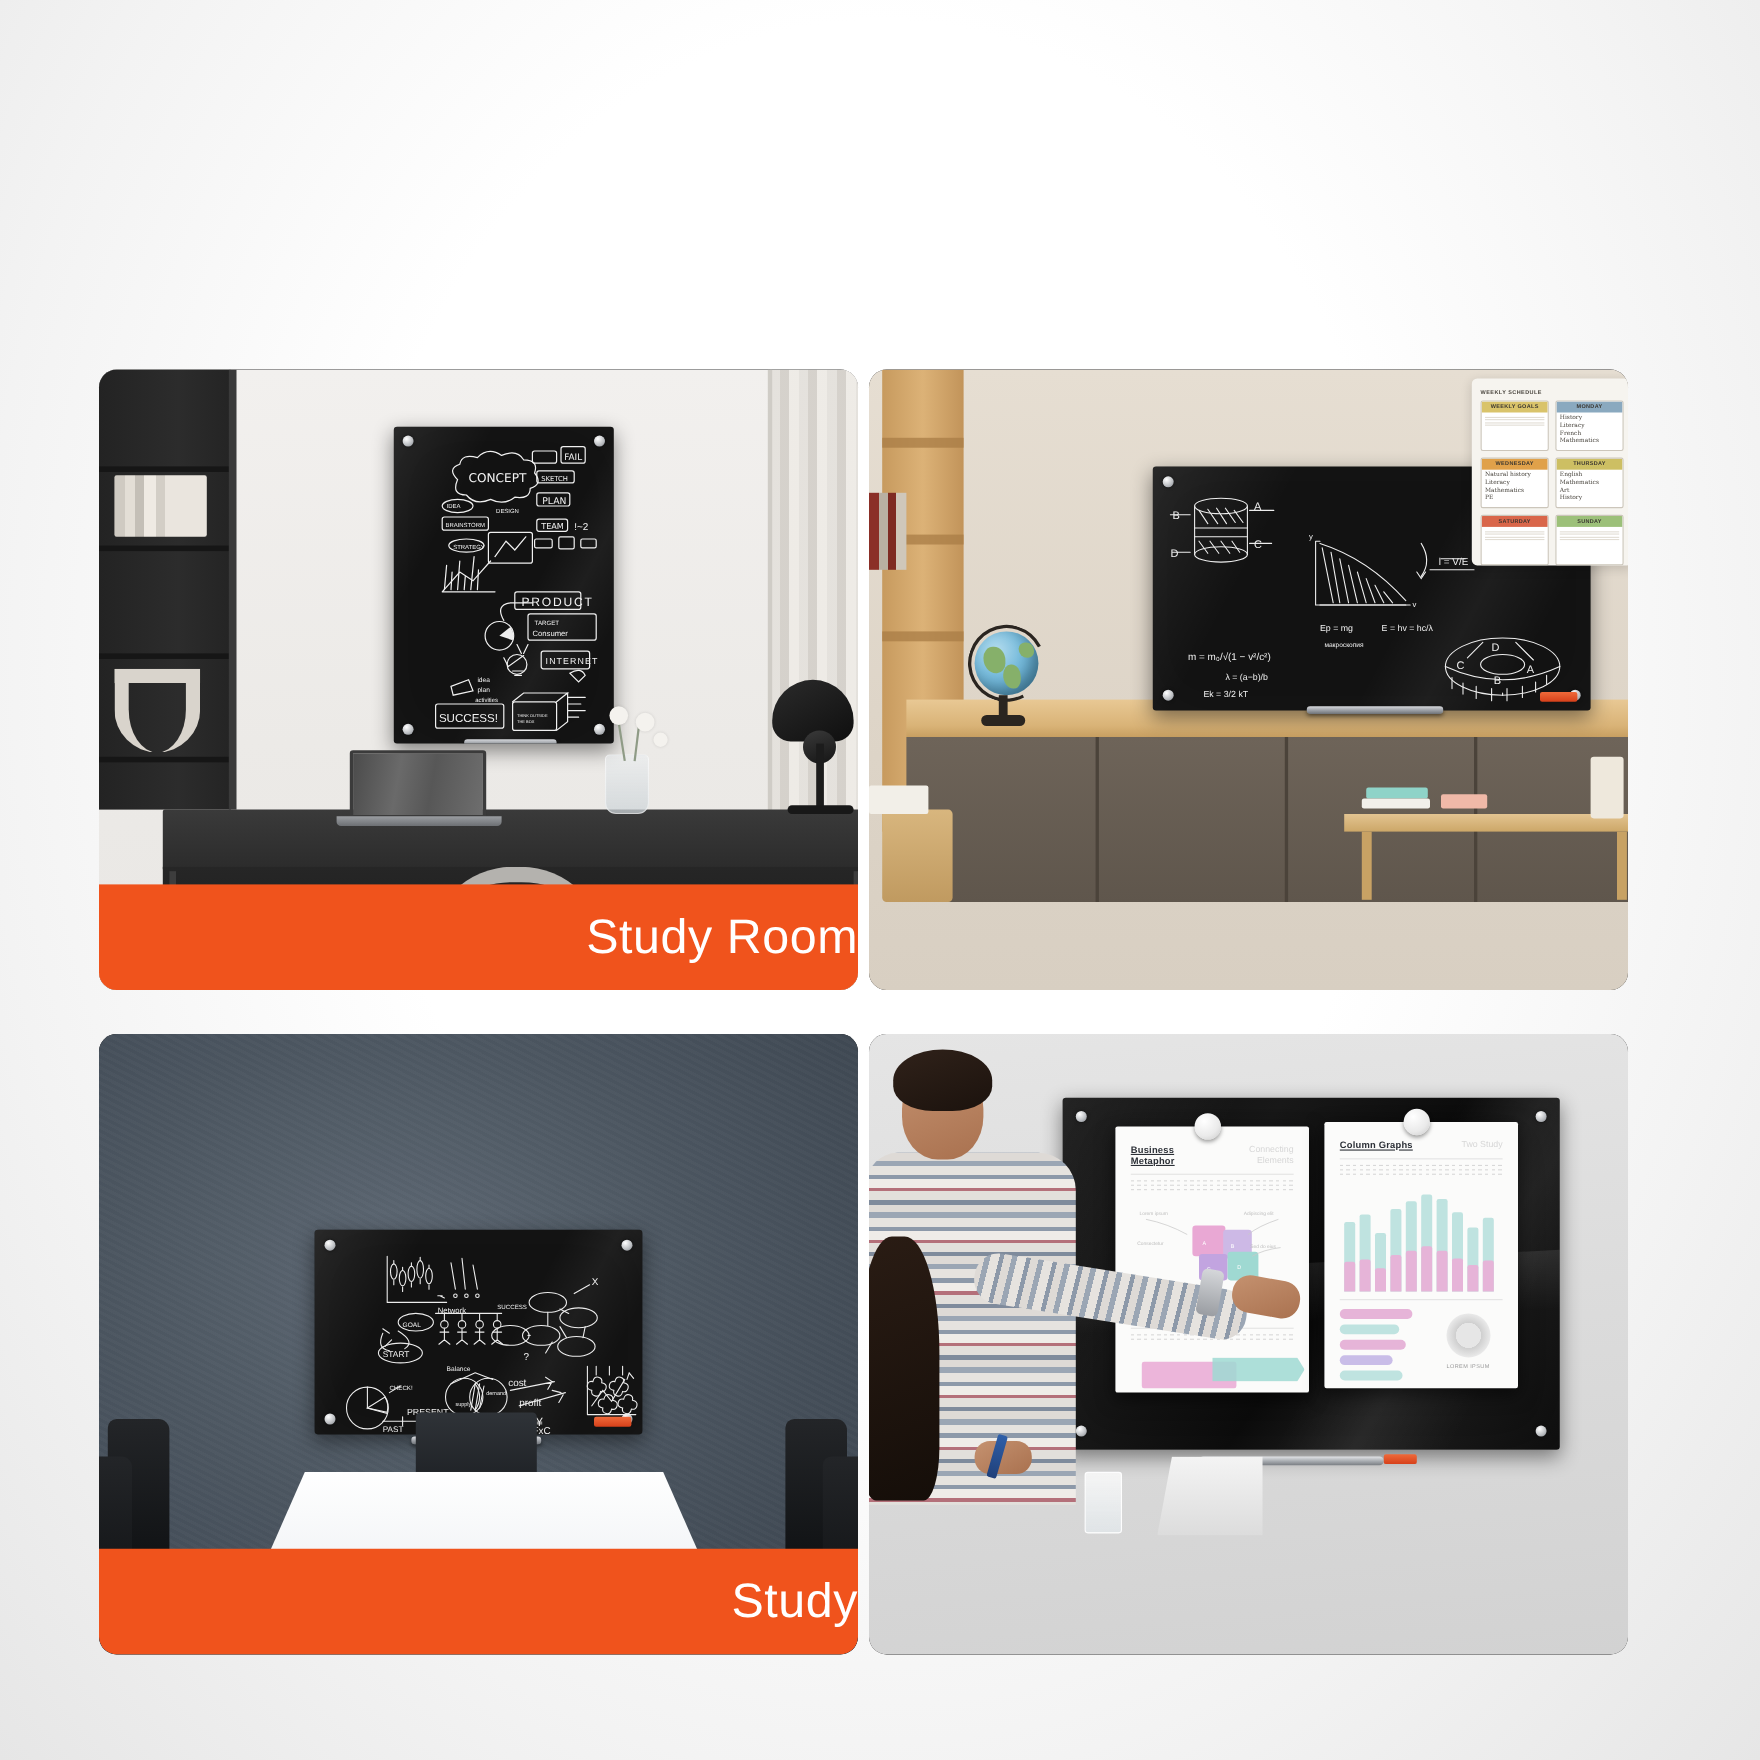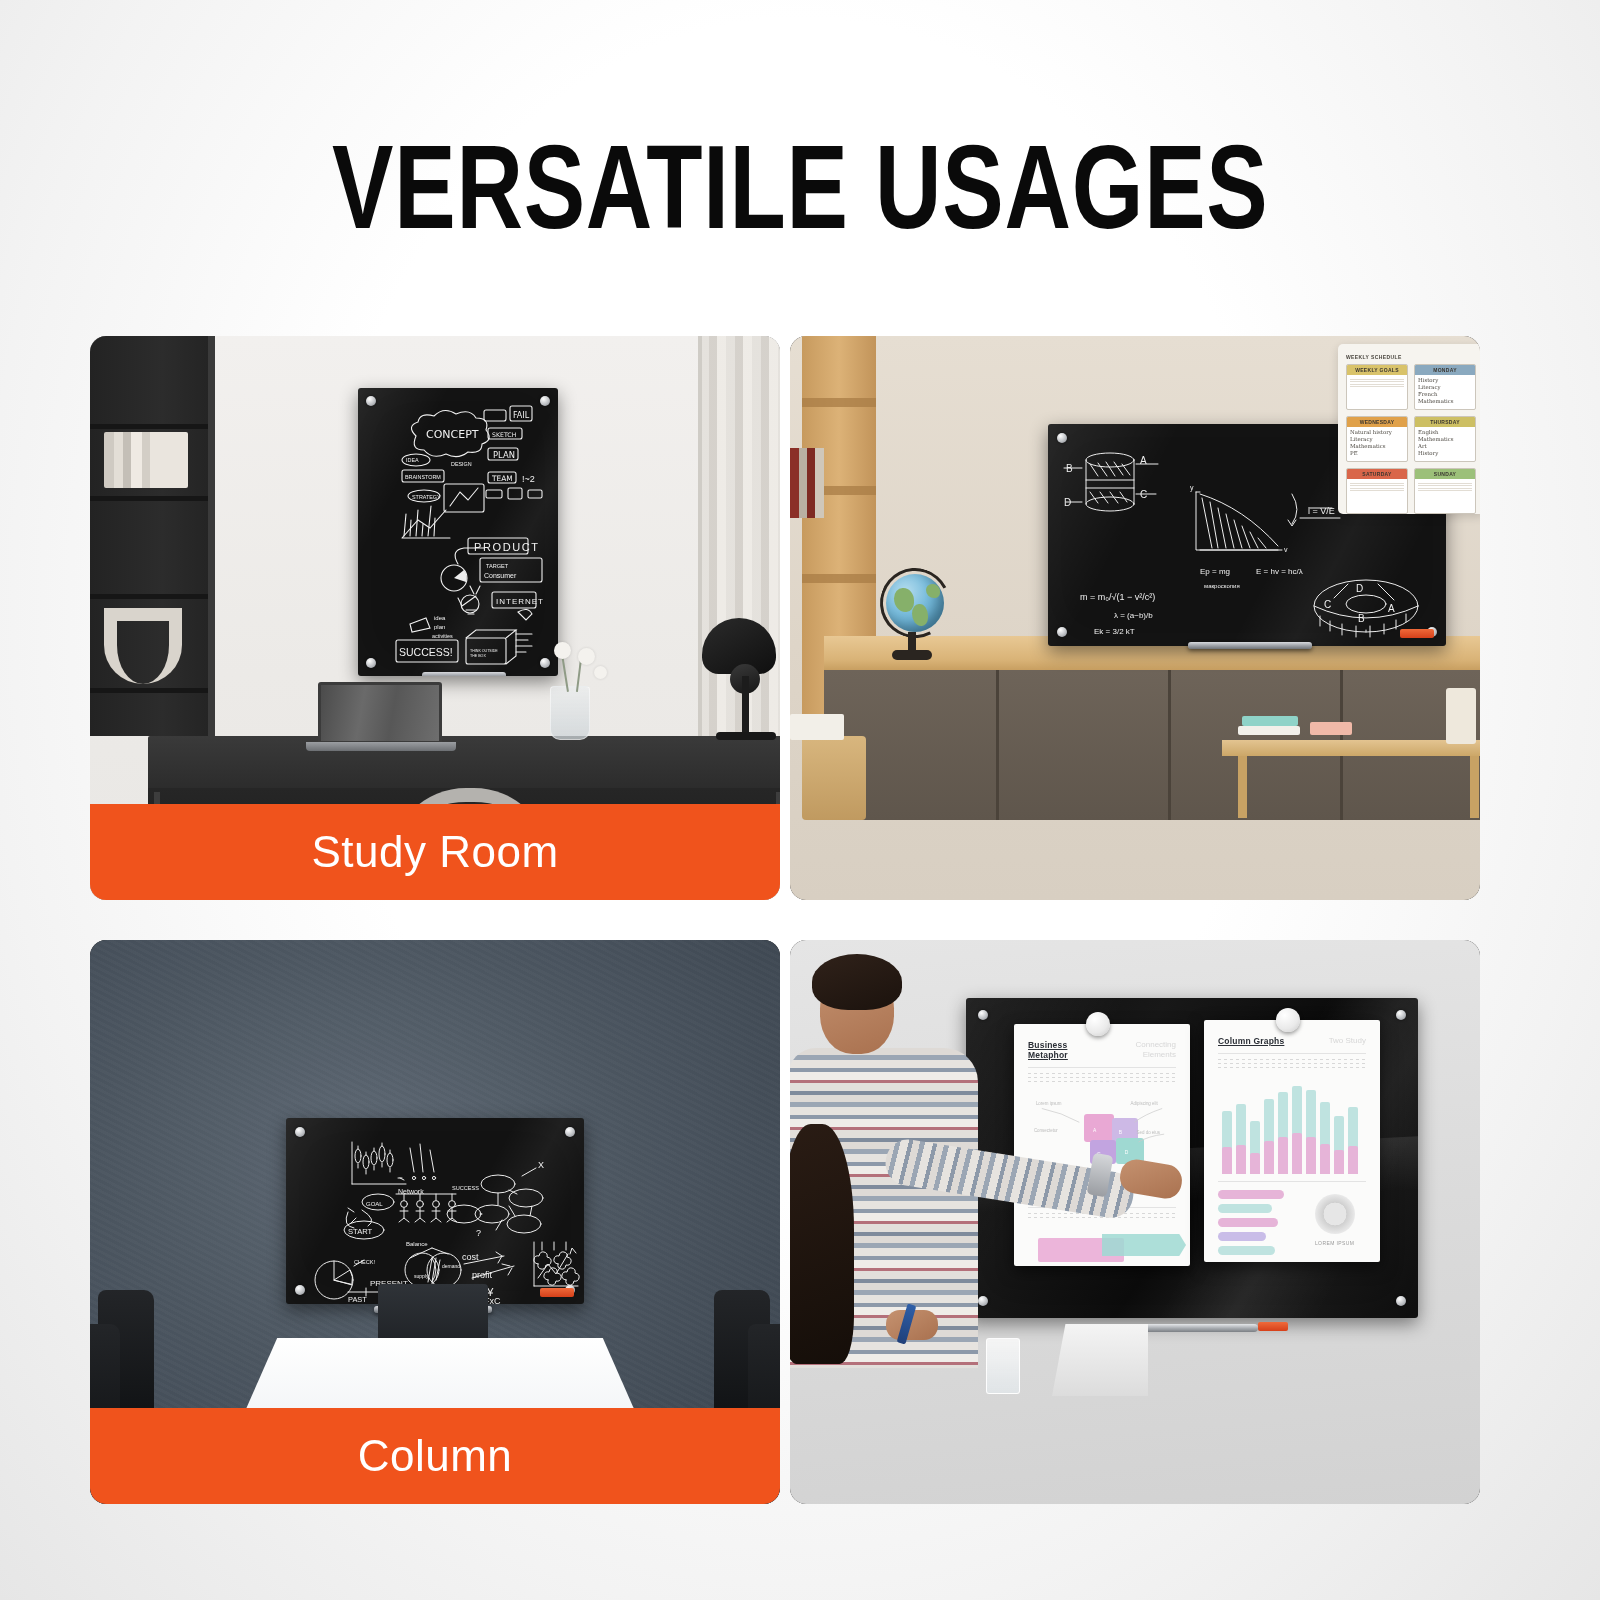--- a/index.html
+++ b/index.html
@@ -37,21 +37,21 @@
   }
   .tile{
     position:relative; border-radius:16px; overflow:hidden;
     background:#111;
   }
   .scene{ position:absolute; inset:0; overflow:hidden; }
 
   .caption{
     position:absolute; left:0; right:0; bottom:0; height:96px;
     background:#F0531C;
-    display:flex; align-items:center; justify-content:center;
+    display:flex; align-items:center; justify-content:flex-end;
     z-index:40;
   }
   .caption span{
     color:#ffffff; font-size:44px; letter-spacing:.5px;
     font-family:"Liberation Sans", sans-serif; font-weight:400;
   }
   .tile.row2 .caption{ border-bottom-left-radius:16px; border-bottom-right-radius:16px; }
 
   
   .board{
@@ -315,23 +315,20 @@
     border:1px solid rgba(255,255,255,.9); border-radius:3px;
   }
   .t4 .tray4{ position:absolute; left:300px; top:384px; width:168px; height:8px; border-radius:4px;
     background:linear-gradient(180deg,#e4e6e9,#a6aaaf 55%,#7b7f84); }
 </style>
 </head>
 <body>
 
 <div class="page">
 
-  <div class="title-wrap">
-    <div class="title">VERSATILE USAGES</div>
-  </div>
 
   <div class="grid">
 
     <div class="tile t1 row1">
       <div class="scene">
         <div class="shelf"></div>
         <div class="shelf-div" style="top:88px"></div>
         <div class="shelf-div" style="top:160px"></div>
         <div class="shelf-div" style="top:258px"></div>
         <div class="shelf-div" style="top:352px"></div>
@@ -681,21 +678,21 @@
         <div class="tray" style="left:284px; top:366px; width:118px"></div>
 
         <div class="chair-back"></div>
         <div class="table"></div>
         <div class="side-chair" style="left:8px"></div>
         <div class="side-chair" style="left:-34px; top:384px; width:64px; height:140px"></div>
         <div class="side-chair" style="right:10px"></div>
         <div class="side-chair" style="right:-32px; top:384px; width:64px; height:140px"></div>
       </div>
       <div class="caption">
-        <span>Column</span>
+        <span>Study</span>
       </div>
     </div>
 
     <div class="tile t4 row2">
       <div class="scene">
 
         <div class="board">
           <div class="refl"></div>
           <div class="gloss"></div>
           <div class="stud" style="left:12px;  top:12px"></div>

